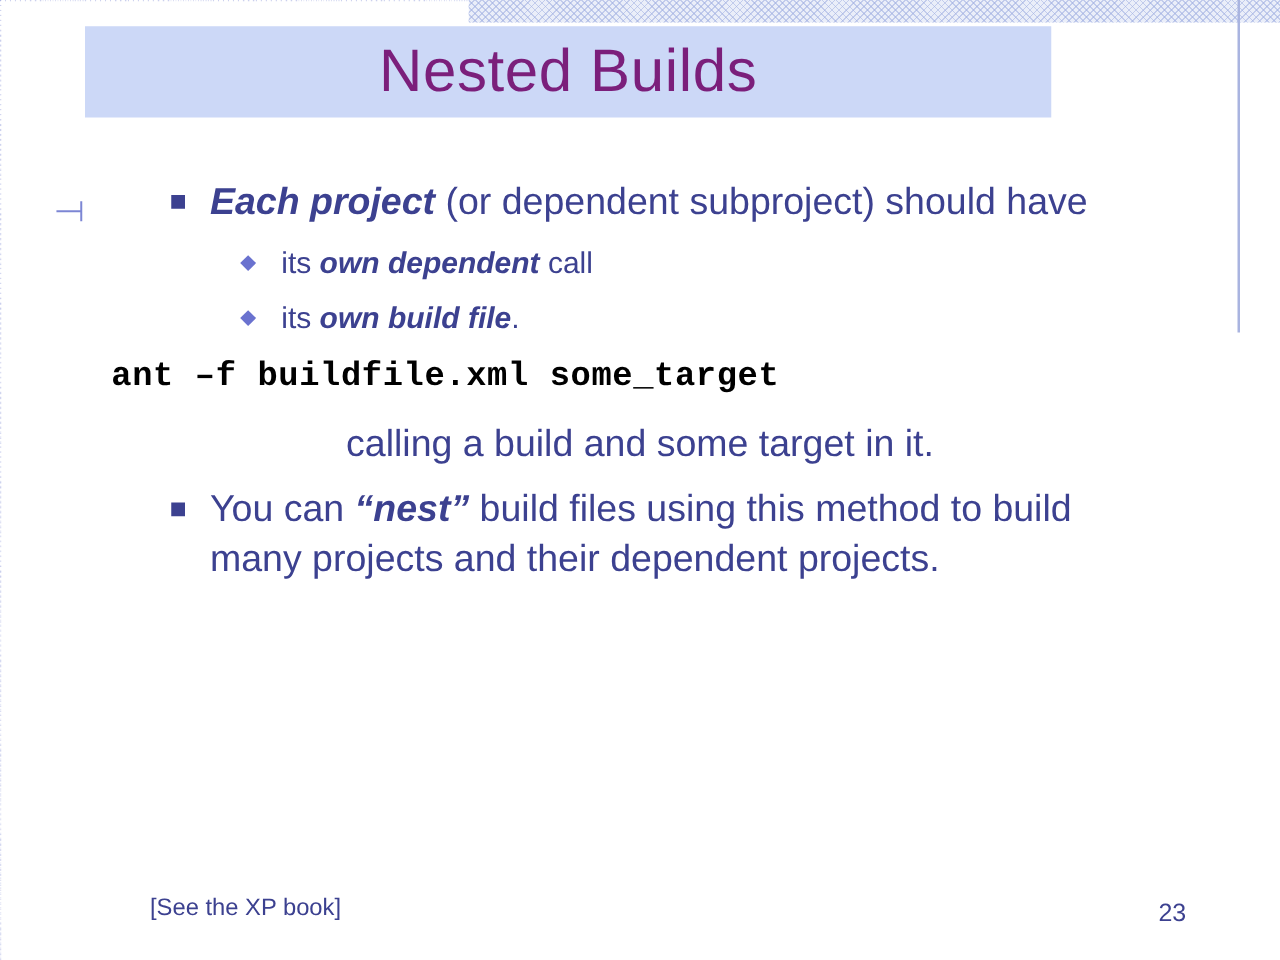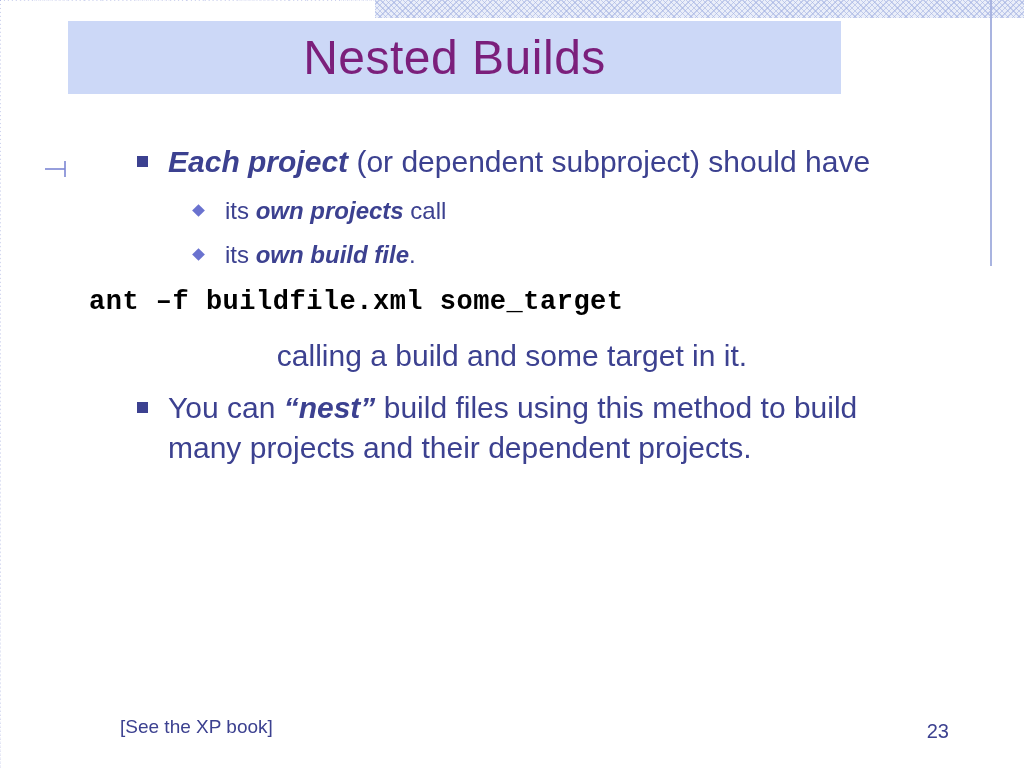--- a/index.html
+++ b/index.html
@@ -233,21 +233,21 @@
 
   <div id="body">
 
     <div class="blk b1">
       <span class="marker"></span>
       <span class="em">Each project</span><span> (or dependent subproject) should have</span>
     </div>
 
     <div class="blk b2">
       <span class="marker-d"></span>
-      <span>its </span><span class="em">own projects</span><span>  call</span>
+      <span>its </span><span class="em">own dependent</span><span>  call</span>
     </div>
 
     <div class="blk b2">
       <span class="marker-d"></span>
       <span>its </span><span class="em">own build file</span><span>.</span>
     </div>
 
 
 
     <div class="code">ant –f buildfile.xml some_target</div>

